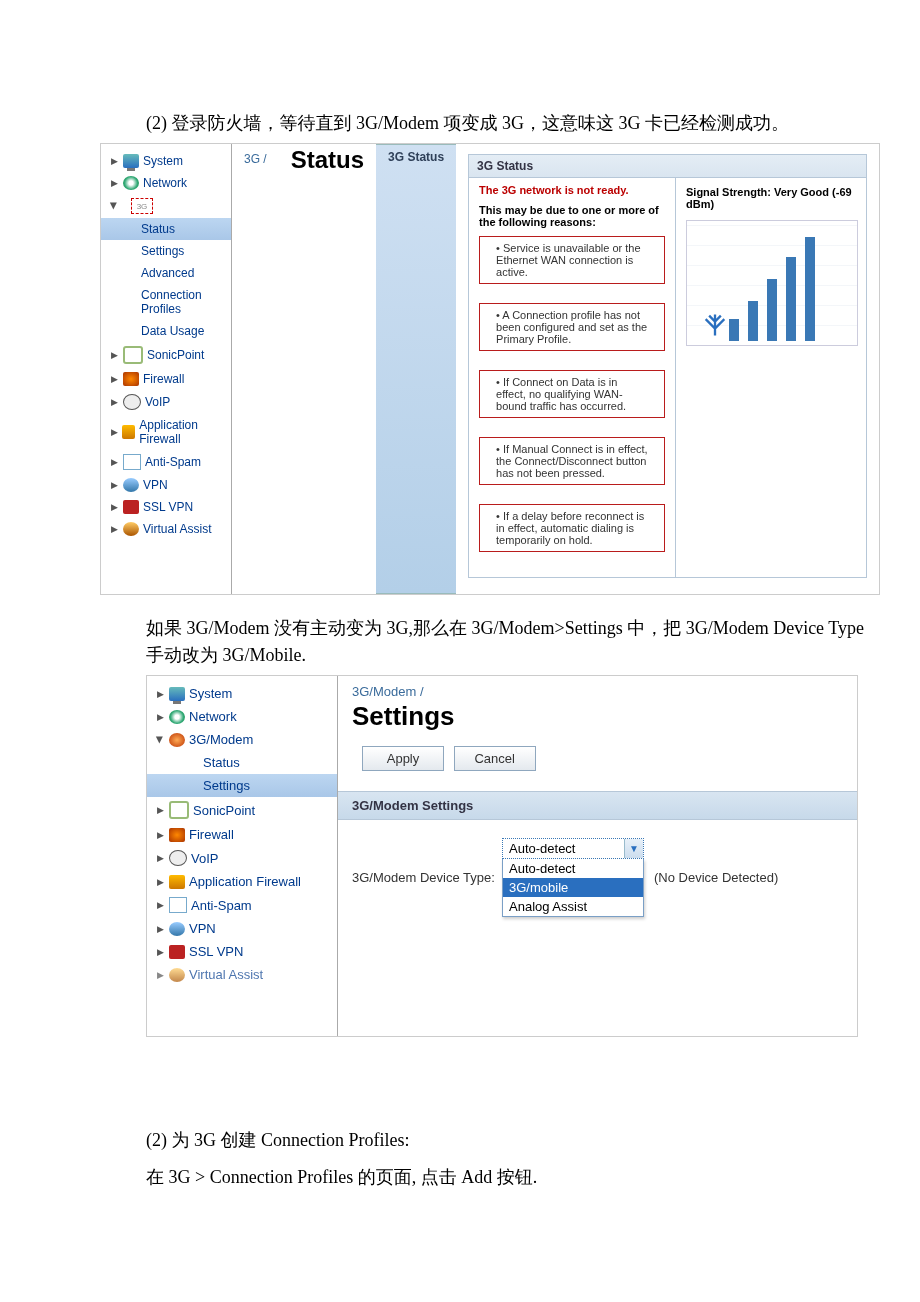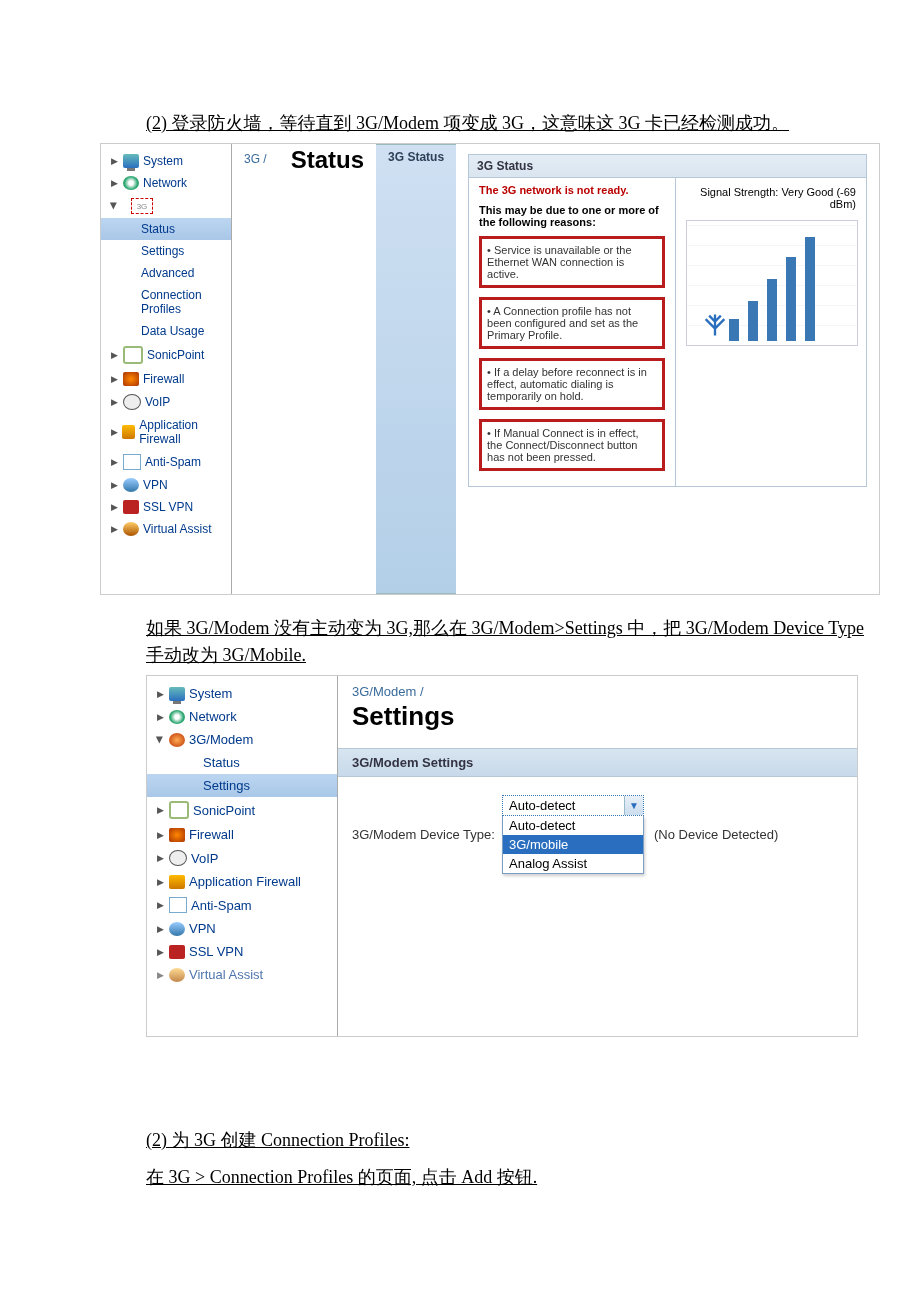--- a/index.html
+++ b/index.html
@@ -12,21 +12,20 @@
   }
   .page {
     padding: 100px 40px 80px 100px;
   }
   .para {
     font-family: "Times New Roman", serif;
     font-size: 18px;
     color: #000;
     margin: 10px 0 6px 46px;
     line-height: 1.5;
-    text-decoration: underline;
   }
 
   
   .shot {
     border: 1px solid #ccc;
     margin: 4px 0 20px 0;
     background: #fff;
   }
   .shot1 {
     display: flex;
@@ -113,21 +112,21 @@
   .pb-left {
     flex:1; padding: 6px 10px; font-size:11px;
     border-right:1px solid #b6c7d8;
   }
   .pb-right {
     width: 170px; padding: 8px 10px; font-size:11px;
   }
   .notice-red { color:#b00; font-weight:bold; margin-bottom:8px;}
   .notice-bold { font-weight:bold; margin-bottom:8px;}
   .bullet-row {
-    border:3px solid #b91c1c; padding:5px 5px; margin-bottom:9px;
+    border:1px solid #b91c1c; padding:5px 16px; margin-bottom:19px;
     color:#333;
   }
   .signal-box {
     margin-top: 10px;
     width: 100%;
     height: 120px;
     border:1px solid #ccd;
     background: repeating-linear-gradient(
       to top, #fff 0, #fff 19px, #e8edf3 20px
     );
@@ -319,25 +318,26 @@
       <div class="h1big">Status</div>
       <div class="bar-blue">3G Status</div>
       <div class="white-area">
         <div class="panel-head">3G Status</div>
         <div class="panel-body">
           <div class="pb-left">
             <div class="notice-red">The 3G network is not ready.</div>
             <div class="notice-bold">This may be due to one or more of the following reasons:</div>
             <div class="bullet-row">• Service is unavailable or the Ethernet WAN connection is active.</div>
             <div class="bullet-row">• A Connection profile has not been configured and set as the Primary Profile.</div>
+            <div class="bullet-row">• If Connect on Data is in effect, no qualifying WAN-bound traffic has occurred.</div>
+            <div class="bullet-row">• If Manual Connect is in effect, the Connect/Disconnect button has not been pressed.</div>
             <div class="bullet-row">• If a delay before reconnect is in effect, automatic dialing is temporarily on hold.</div>
-            <div class="bullet-row">• If Manual Connect is in effect, the Connect/Disconnect button has not been pressed.</div>
           </div>
           <div class="pb-right">
-            <div style="font-weight:normal;text-align:right;">Signal Strength:  Very Good (-69 dBm)</div>
+            <div style="font-weight:bold;">Signal Strength:  Very Good (-69 dBm)</div>
             <div class="signal-box">
               <span class="antenna">
                 <svg viewBox="0 0 24 24">
                     <path fill="none" stroke="#2a6fbf" stroke-width="2" d="M12 3 L12 21 M4 7 L12 15 L20 7 M7 4 L12 9 L17 4"></path>
                   </svg>
               </span>
               <span class="bars">
                 <span style="height:22px;"></span>
                 <span style="height:40px;"></span>
                 <span style="height:62px;"></span>
@@ -413,20 +413,24 @@
         <span class="arr">▶</span>
         <span class="ic ic-va"></span>
         <span>Virtual Assist</span>
       </div>
     </div>
 
     <div class="content2">
       <div class="c2top">
         <div class="bread2">3G/Modem /</div>
         <div class="h2big">Settings</div>
+        <div class="btnrow">
+          <span class="winbtn">Apply</span>
+          <span class="winbtn">Cancel</span>
+        </div>
       </div>
       <div class="section-head2">3G/Modem Settings</div>
       <div class="content2-body">
         <div class="field-row">
           <div class="field-label">3G/Modem Device Type:</div>
           <div>
             <div class="dropdown">
               <div class="dd-sel">
                 <span>Auto-detect</span>
                 <span class="dd-arrow">▼</span>

